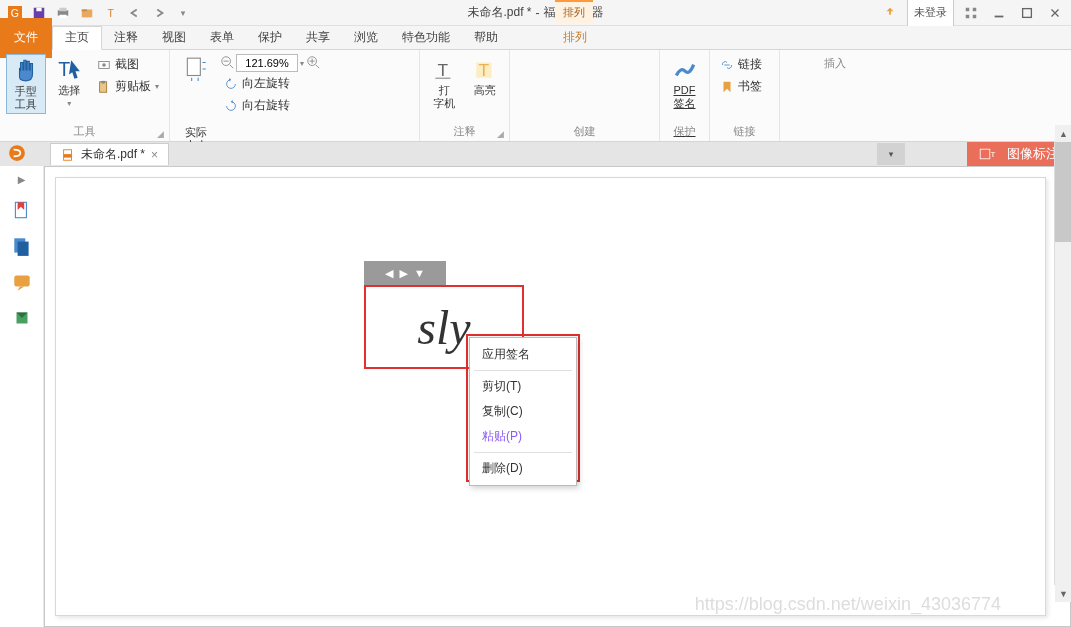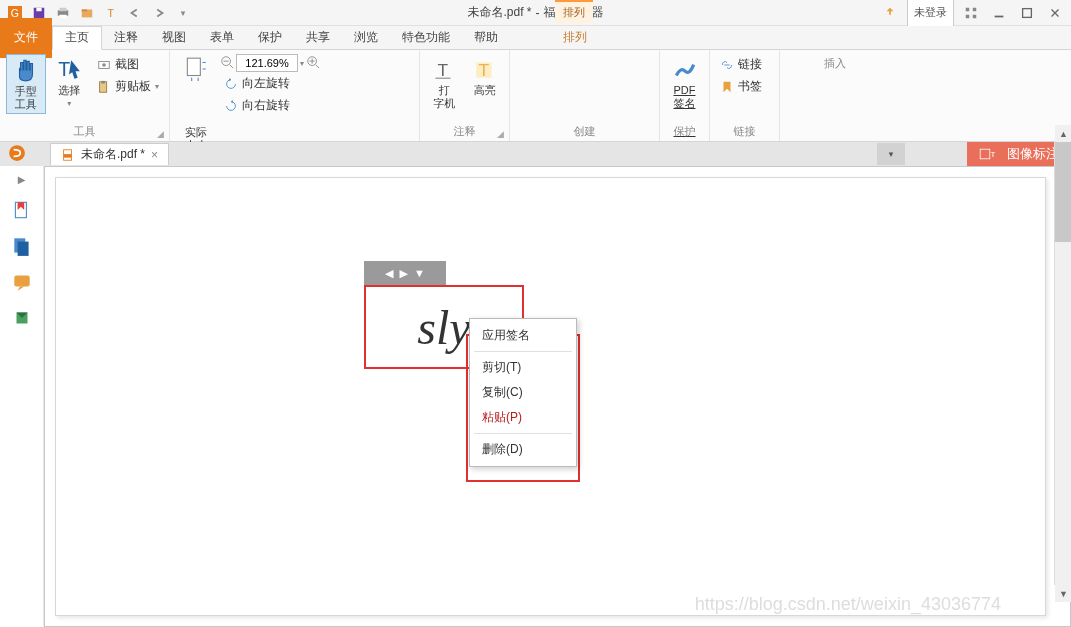--- a/index.html
+++ b/index.html
@@ -54,23 +54,23 @@
 .leftbar { width: 44px; display: flex; flex-direction: column; align-items: center; gap: 14px; padding-top: 8px; background: #fff; border-right: 1px solid #e8e8e8; }
 .leftbar .lb-item { width: 22px; height: 22px; cursor: pointer; }
 .leftbar .lb-toggle { writing-mode: vertical-rl; font-size: 10px; color: #888; }
 .canvas { flex: 1; background: #fff; border: 1px solid #c8c8c8; position: relative; }
 .page { position: absolute; left: 10px; right: 24px; top: 10px; bottom: 10px; background: #fff; border: 1px solid #d8d8d8; box-shadow: 2px 2px 4px rgba(0,0,0,0.1); }
 .sig-handle { position: absolute; left: 364px; top: 261px; width: 82px; height: 24px; background: #9a9a9a; display: flex; align-items: center; justify-content: center; gap: 6px; }
 .sig-handle span { color: #fff; font-size: 11px; }
 .sig-box { position: absolute; left: 364px; top: 285px; width: 160px; height: 84px; border: 2px solid #e03030; background: #fff; display: flex; align-items: center; justify-content: center; }
 .sig-text { font-family: "Brush Script MT", cursive; font-size: 48px; font-style: italic; }
 .ctx-border { position: absolute; left: 466px; top: 334px; width: 114px; height: 148px; border: 2px solid #e03030; pointer-events: none; }
-.ctx-menu { position: absolute; left: 469px; top: 318px; width: 108px; background: #fff; border: 1px solid #bbb; box-shadow: 2px 2px 6px rgba(0,0,0,0.2); padding: 4px 0; }
+.ctx-menu { position: absolute; left: 469px; top: 337px; width: 108px; background: #fff; border: 1px solid #bbb; box-shadow: 2px 2px 6px rgba(0,0,0,0.2); padding: 4px 0; }
 .ctx-item { padding: 4px 12px; cursor: pointer; }
-.ctx-item.disabled { color: #b91c1c; cursor: default; }
+.ctx-item.disabled { color: #8b5cf6; cursor: default; }
 .ctx-sep { height: 1px; background: #e0e0e0; margin: 3px 4px; }
 .vscroll { position: absolute; right: 0; top: 142px; width: 17px; bottom: 42px; background: #f0f0f0; border-left: 1px solid #dcdcdc; }
 .vscroll-thumb { position: absolute; top: 0; width: 100%; height: 100px; background: #c8c8c8; }
 .vscroll-arrow { position: absolute; width: 17px; height: 17px; background: #f0f0f0; display: flex; align-items: center; justify-content: center; font-size: 9px; color: #666; }
 .watermark { position: absolute; right: 70px; bottom: 12px; color: #ddd; font-size: 18px; }
 </style>
 </head>
 <body>
 
 <div class="titlebar">

